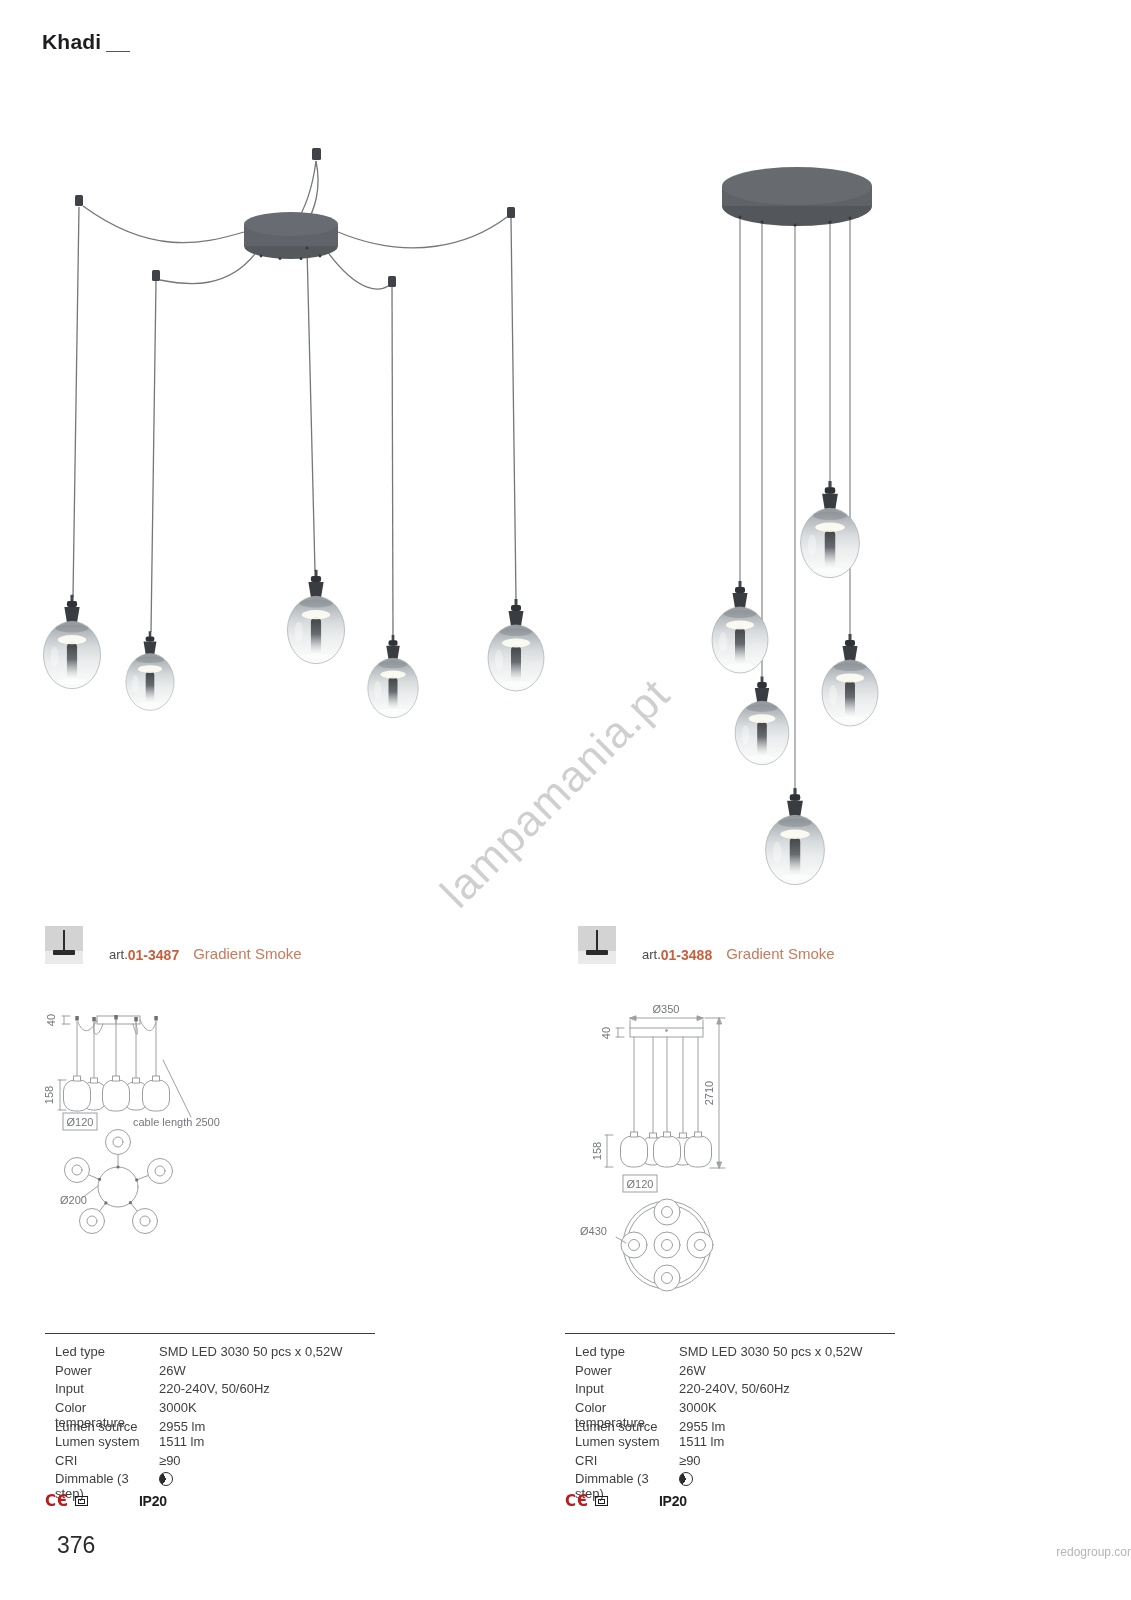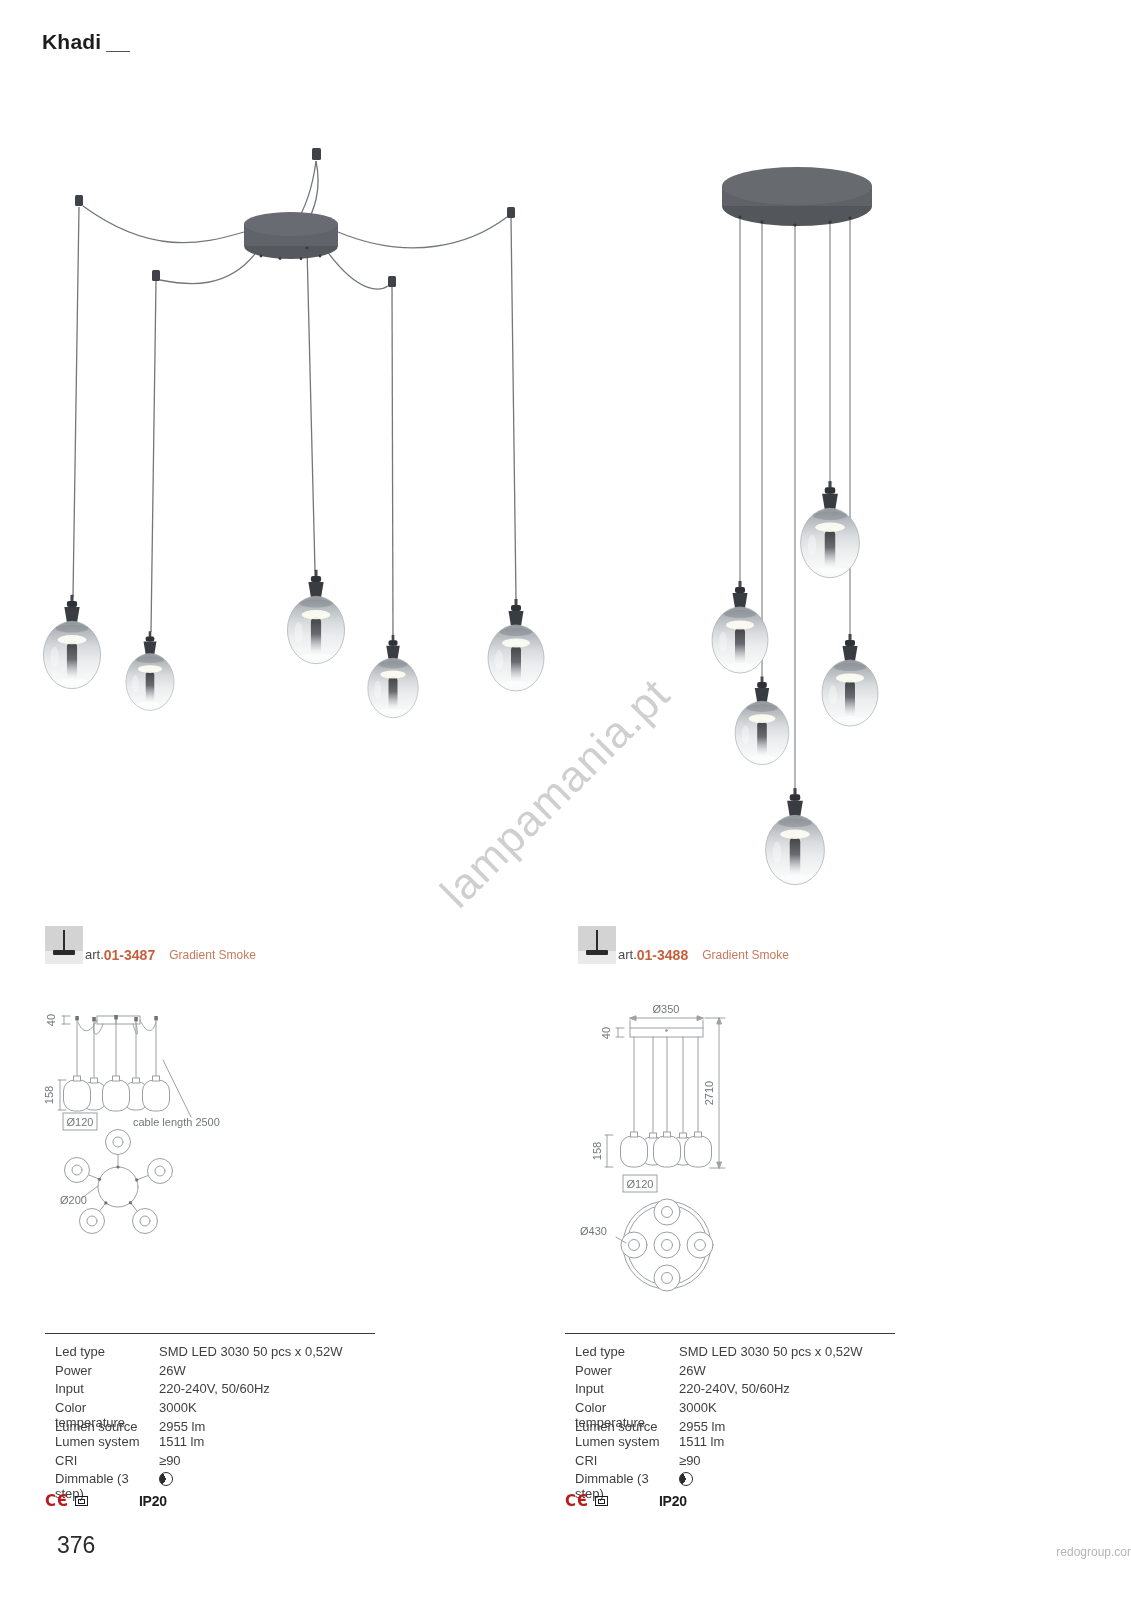--- a/index.html
+++ b/index.html
@@ -6,23 +6,23 @@
   #page{position:relative;width:1131px;height:1600px;background:#ffffff;overflow:hidden;
         font-family:"Liberation Sans","DejaVu Sans",sans-serif;padding-left:48px;}
   
   .title{position:absolute;left:42px;top:30px;font-size:21px;font-weight:bold;color:#1d1d1f;letter-spacing:.2px;}
   .title .uscore{margin-left:5px;font-weight:bold;color:#1d1d1f;}
   
   .prod-label{position:absolute;top:926px;display:flex;align-items:flex-end;height:38px;}
   .prod-icon{width:38px;height:38px;position:relative;background:linear-gradient(180deg,#d3d3d3 0%,#d3d3d3 66%,#eaeaea 66%,#eaeaea 100%);flex:0 0 auto;}
   .prod-icon .stem{position:absolute;left:50%;top:4px;width:2px;height:20px;margin-left:-1px;background:#2b2b2b;}
   .prod-icon .bar{position:absolute;left:50%;top:24px;width:22px;height:5px;margin-left:-11px;background:#2b2b2b;border-radius:1px;}
-  .prod-label .art{margin-left:2px;font-size:13px;color:#4b4b4b;padding-bottom:2px;}
+  .prod-label .art{margin-left:26px;font-size:13px;color:#4b4b4b;padding-bottom:2px;}
   .prod-label .artno{font-size:14px;font-weight:bold;color:#c75f3d;padding-bottom:1px;}
-  .prod-label .finish{margin-left:14px;font-size:12px;color:#c97a5c;padding-bottom:2px;}
+  .prod-label .finish{margin-left:14px;font-size:15px;color:#c97a5c;padding-bottom:2px;}
   
   .watermark{position:absolute;left:350px;top:766px;width:420px;height:64px;z-index:6;
     font-size:44px;color:rgba(168,168,168,0.55);letter-spacing:1px;text-align:center;
     transform:rotate(-45deg);transform-origin:center center;pointer-events:none;white-space:nowrap;}
   
   .spec-table{position:absolute;top:1333px;width:330px;border-top:1.5px solid #3c3c3c;padding-top:10px;
               font-size:13px;color:#3f3f3f;}
   .spec-table.left{left:45px;} .spec-table.right{left:565px;}
   .spec-row{display:flex;height:18.7px;align-items:flex-start;}
   .spec-row.tight{height:15.2px;}

